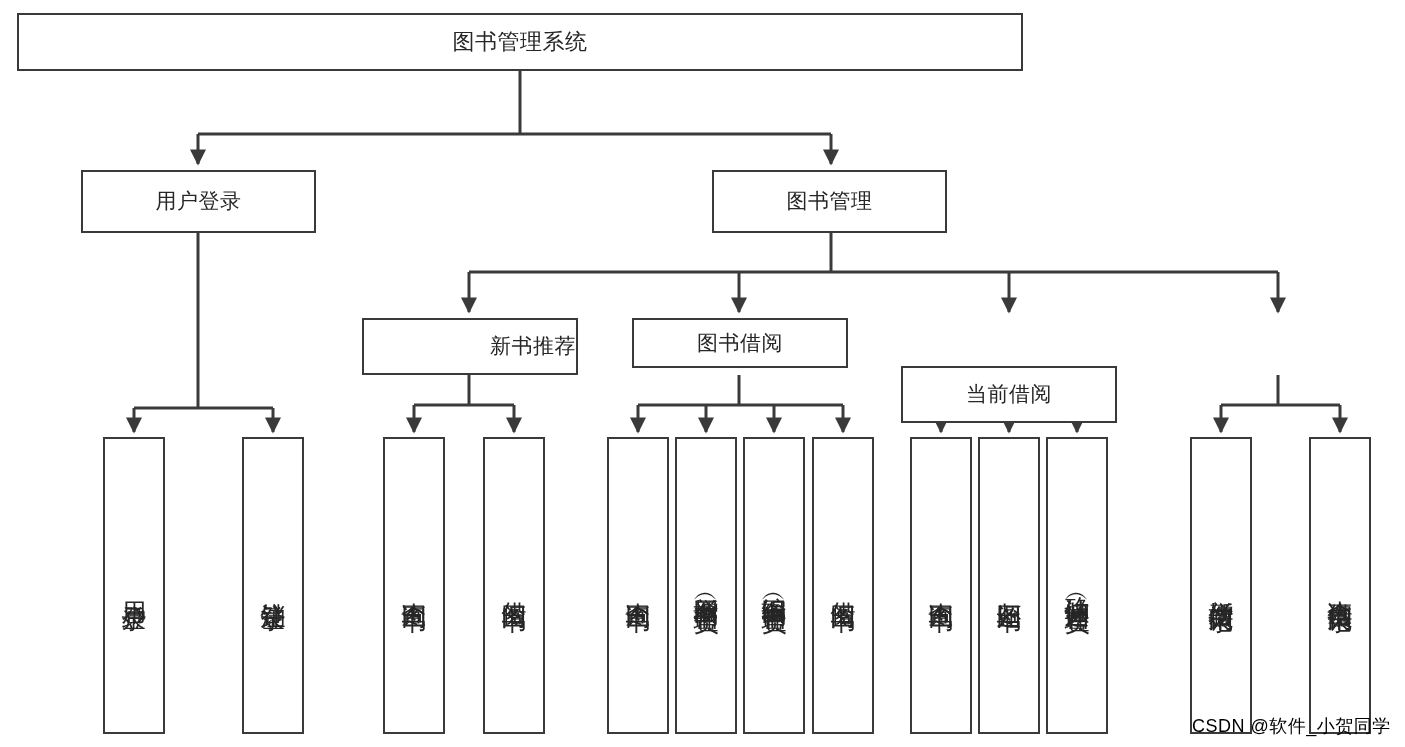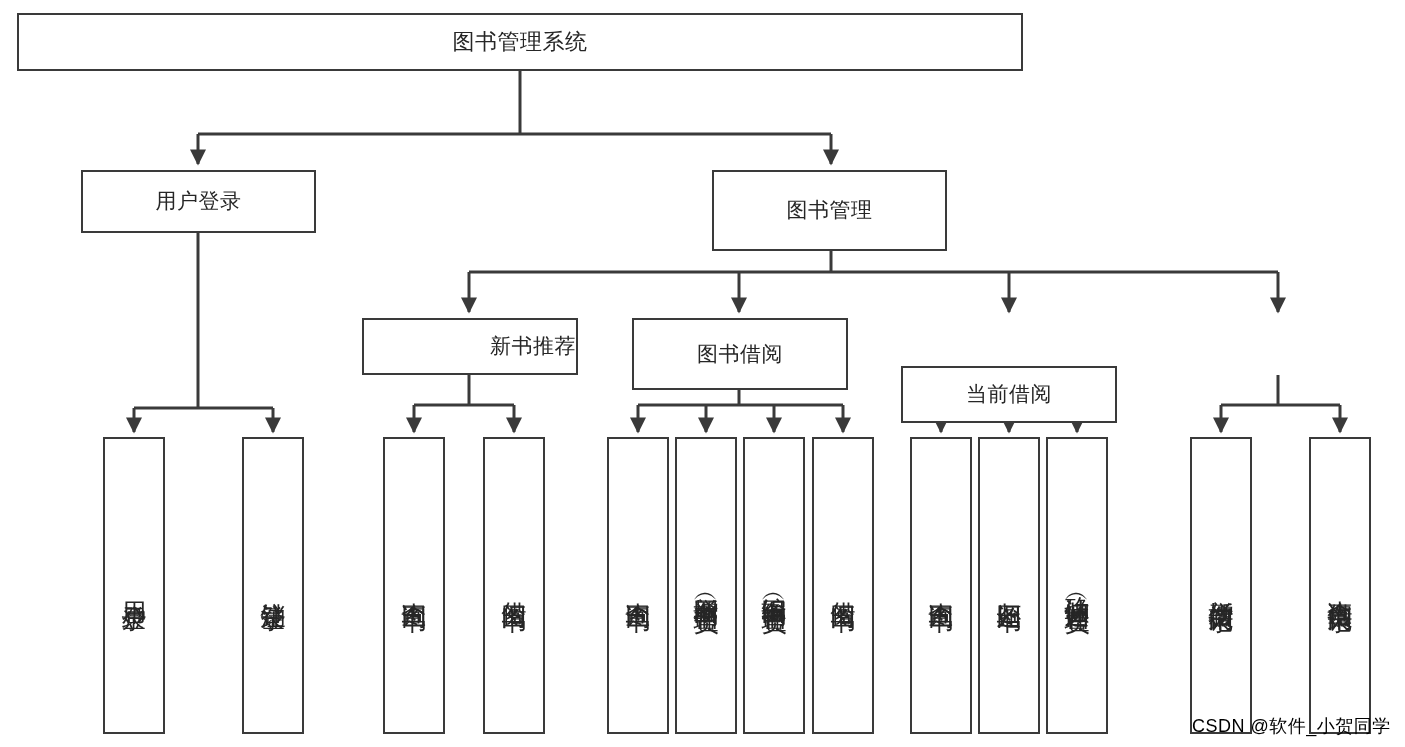--- a/index.html
+++ b/index.html
@@ -121,28 +121,28 @@
     </g>
   </svg>
 
   <div class="node root h" style="left:17px; top:13px; width:1006px; height:58px;">
     <span class="lbl">图书管理系统</span>
   </div>
 
   <div class="node h" style="left:81px; top:170px; width:235px; height:63px;">
     <span class="lbl">用户登录</span>
   </div>
-  <div class="node h" style="left:712px; top:170px; width:235px; height:81px;">
+  <div class="node h" style="left:712px; top:170px; width:235px; height:63px;">
     <span class="lbl">图书管理</span>
   </div>
 
   <div class="node h" style="left:362px; top:318px; width:216px; height:57px;justify-content:flex-end;">
     <span class="lbl">新书推荐</span>
   </div>
-  <div class="node h" style="left:632px; top:318px; width:216px; height:72px;align-items:center;">
+  <div class="node h" style="left:632px; top:318px; width:216px; height:50px;align-items:center;">
     <span class="lbl">图书借阅</span>
   </div>
   <div class="node h" style="left:901px; top:318px; width:216px; height:57px;margin-top:48px;">
     <span class="lbl">当前借阅</span>
   </div>
 
   <div class="node v" style="left:103px; top:437px; width:62px; height:297px;">
     <span class="lbl">用户登录</span>
   </div>
   <div class="node v" style="left:242px; top:437px; width:62px; height:297px;">

